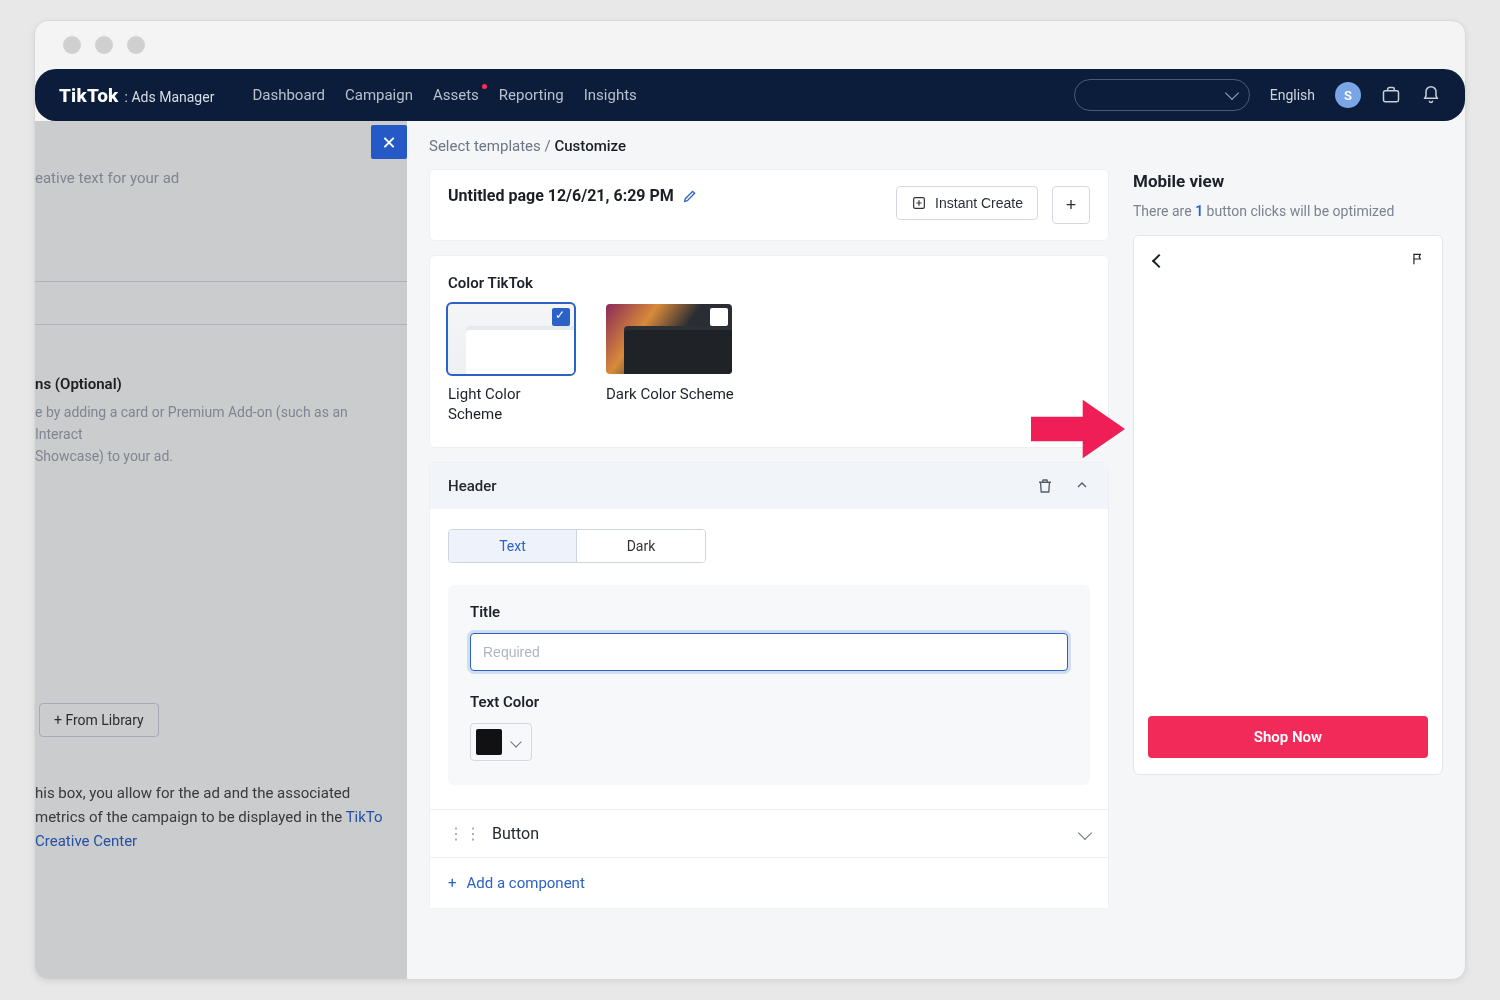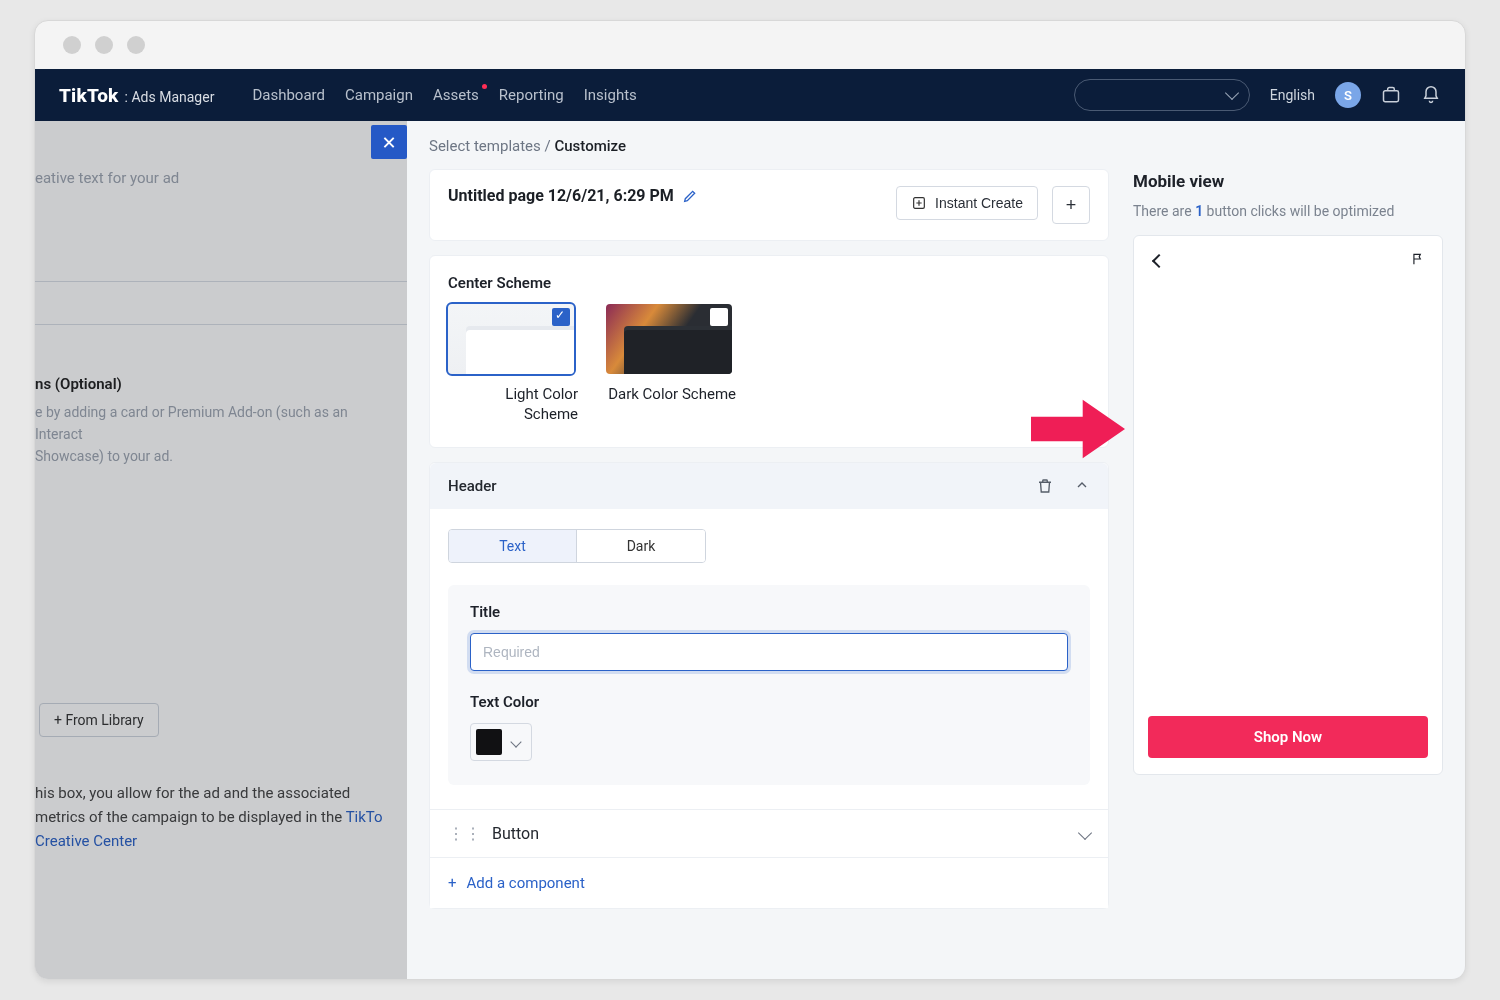--- a/index.html
+++ b/index.html
@@ -36,20 +36,21 @@
 
   
   .top-nav {
     height: 52px;
     background: #0b1d3a;
     display: flex;
     align-items: center;
     padding: 0 24px;
     color: #cdd3dc;
     font-size: 15px;
+    border-radius: 21px;
   }
   .brand {
     display: flex;
     align-items: baseline;
     gap: 6px;
     margin-right: 38px;
   }
   .brand-tiktok {
     font-weight: 800;
     color: #fff;
@@ -249,21 +250,21 @@
   }
   .caret-down {
     width: 0; height: 0;
     border-left: 5px solid transparent;
     border-right: 5px solid transparent;
     border-top: 7px solid #1d2129;
   }
   .subsection-label { font-weight: 600; font-size: 15px; margin-bottom: 12px; color: #1d2129; }
 
   .scheme-row { display: flex; gap: 28px; }
-  .scheme-option { width: 130px; text-align: right; }
+  .scheme-option { width: 130px; }
   .scheme-thumb {
     width: 126px; height: 70px;
     border-radius: 4px;
     position: relative;
     overflow: hidden;
     cursor: pointer;
   }
   .scheme-thumb.light {
     background: linear-gradient(#f3f5f7,#eef0f3);
     outline: 2px solid #2b62c8;
@@ -575,21 +576,21 @@
                   <path d="M12 8v8M8 12h8"></path>
               </svg>
               <span>Instant Create</span>
             </button>
             <button class="btn btn-square">
               <span>+</span>
             </button>
           </div>
 
           <div class="card settings-card">
-            <div class="subsection-label">Center Scheme</div>
+            <div class="subsection-label">Color TikTok</div>
             <div class="scheme-row">
               <div class="scheme-option">
                 <div class="scheme-thumb light">
                   <span class="scheme-check"></span>
                 </div>
                 <div class="scheme-label">Light Color Scheme</div>
               </div>
               <div class="scheme-option">
                 <div class="scheme-thumb dark">
                   <span class="chip"></span>

